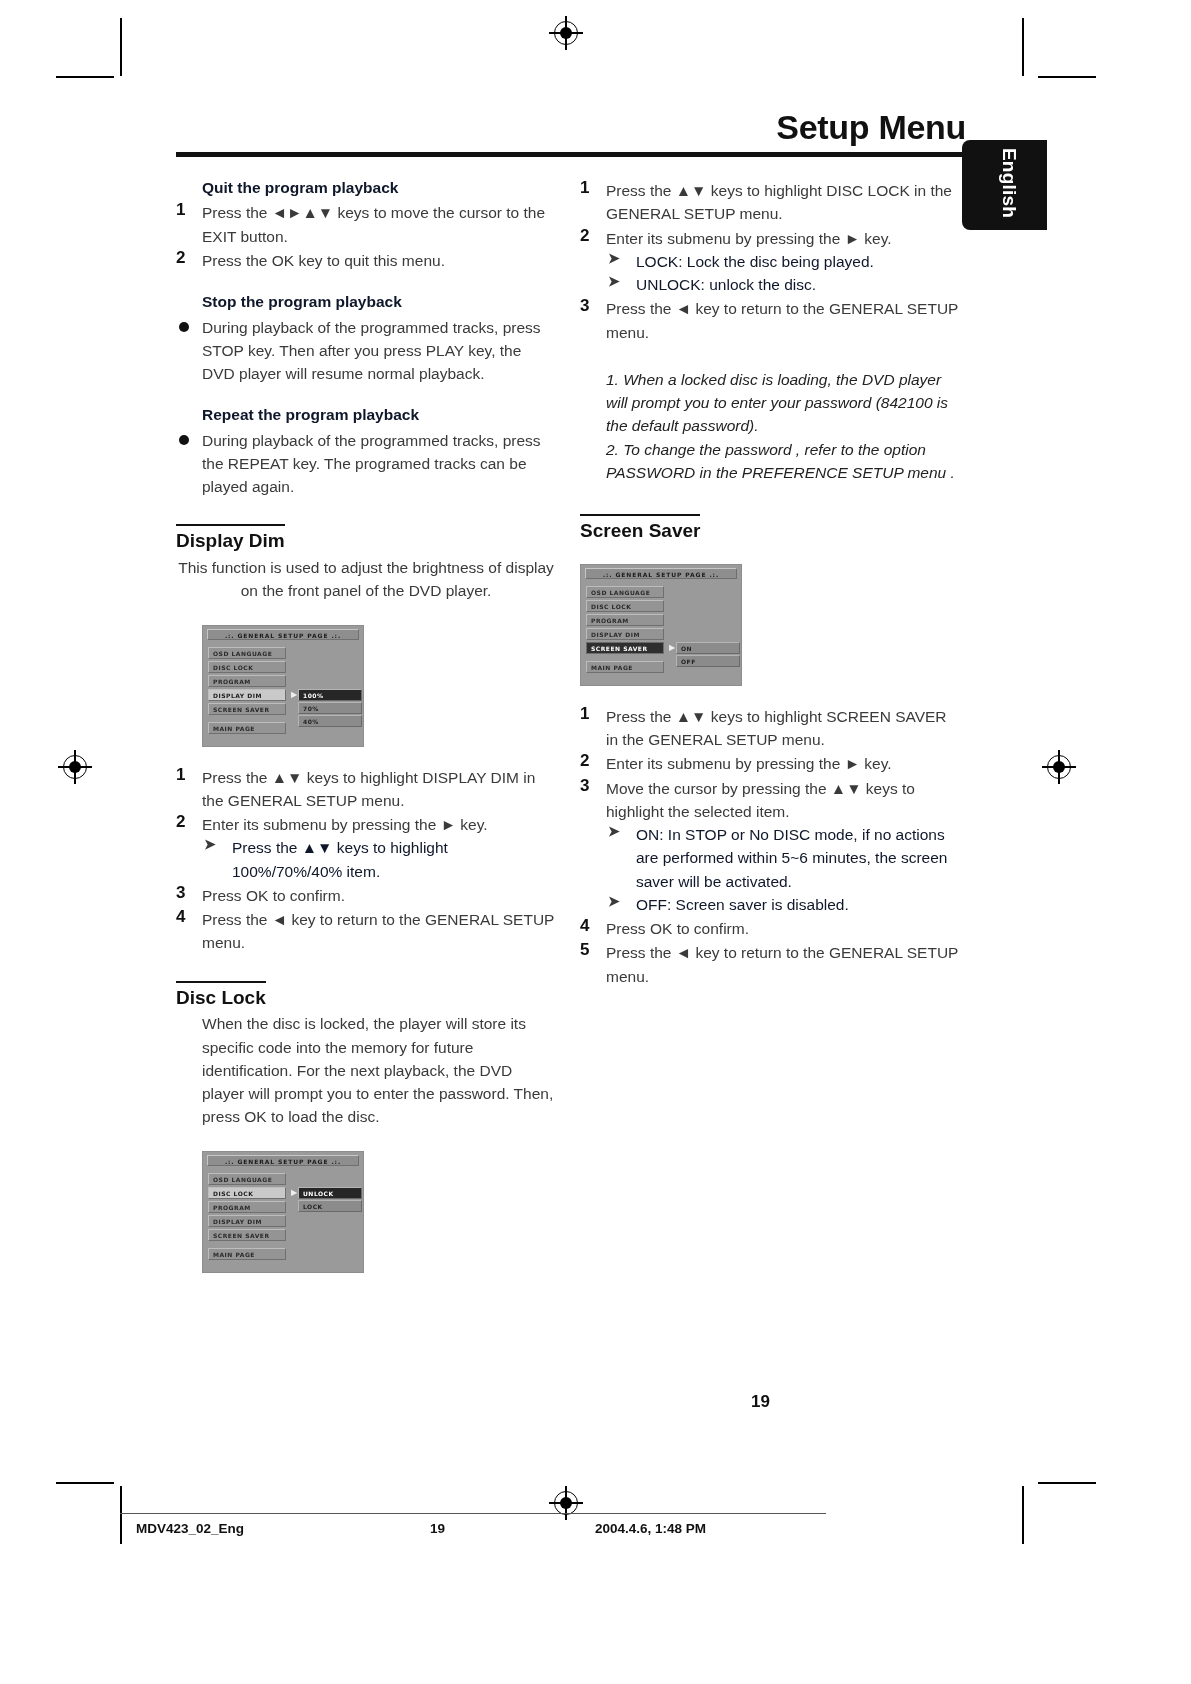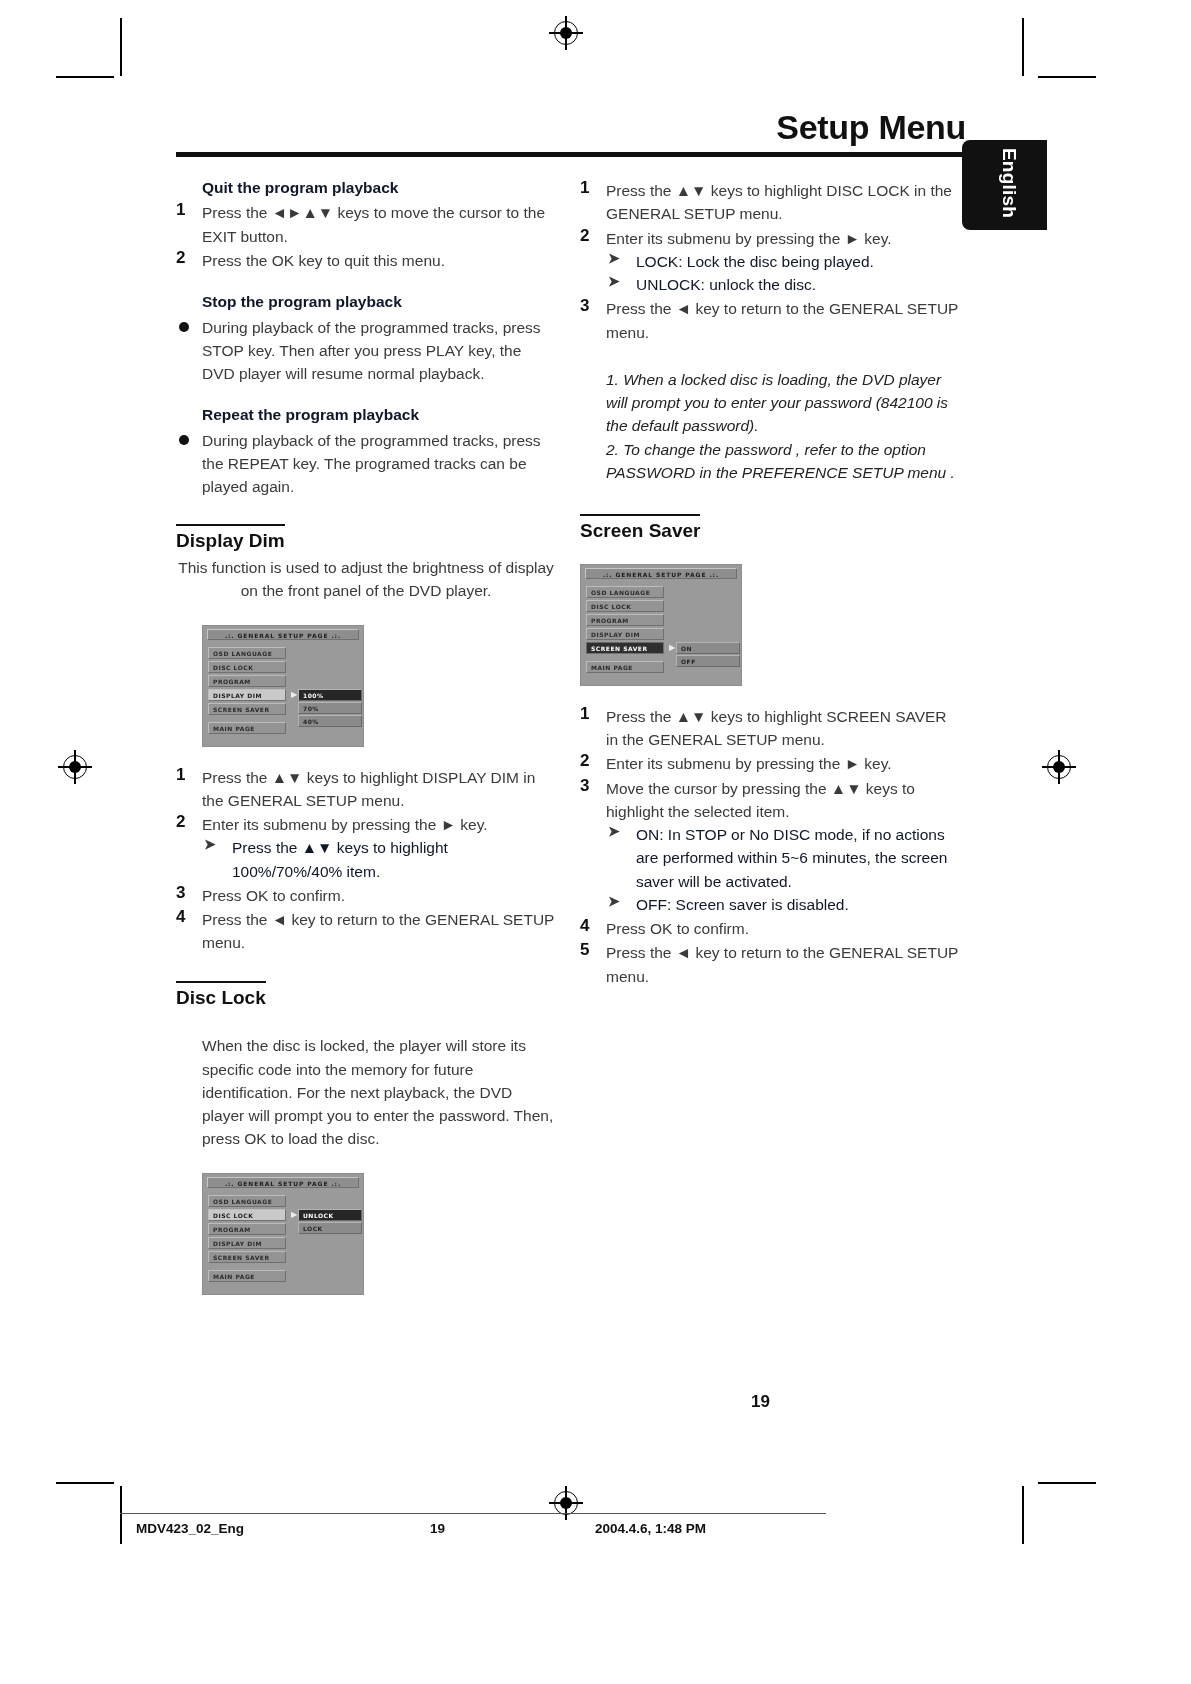--- a/index.html
+++ b/index.html
@@ -337,21 +337,21 @@
         <span class="txt">Press OK to confirm.</span>
       </div>
       <div class="step">
         <span class="num">4</span>
         <span class="txt">Press the ◄ key to return to the GENERAL SETUP menu.</span>
       </div>
     </div>
 
     <div class="section-wrap">
       <div class="section-title">Disc Lock</div>
-      <div class="section-body" style="margin-left:26px;margin-top:22px;">When the disc is locked, the player will store its specific code into the memory for future identification. For the next playback, the DVD player will prompt you to enter the password. Then, press OK to load the disc.</div>
+      <div class="section-body" style="margin-left:26px;">When the disc is locked, the player will store its specific code into the memory for future identification. For the next playback, the DVD player will prompt you to enter the password. Then, press OK to load the disc.</div>
 
       
       <div class="osd" style="width:162px; height:122px; margin:22px 0 0 26px;">
         <div class="osd-title">.:. GENERAL SETUP PAGE .:.</div>
         <div class="osd-body">
           <div class="osd-menu">
             <div class="osd-item">OSD LANGUAGE</div>
             <div class="osd-item sel">DISC LOCK</div>
             <div class="osd-item">PROGRAM</div>
             <div class="osd-item">DISPLAY DIM</div>

